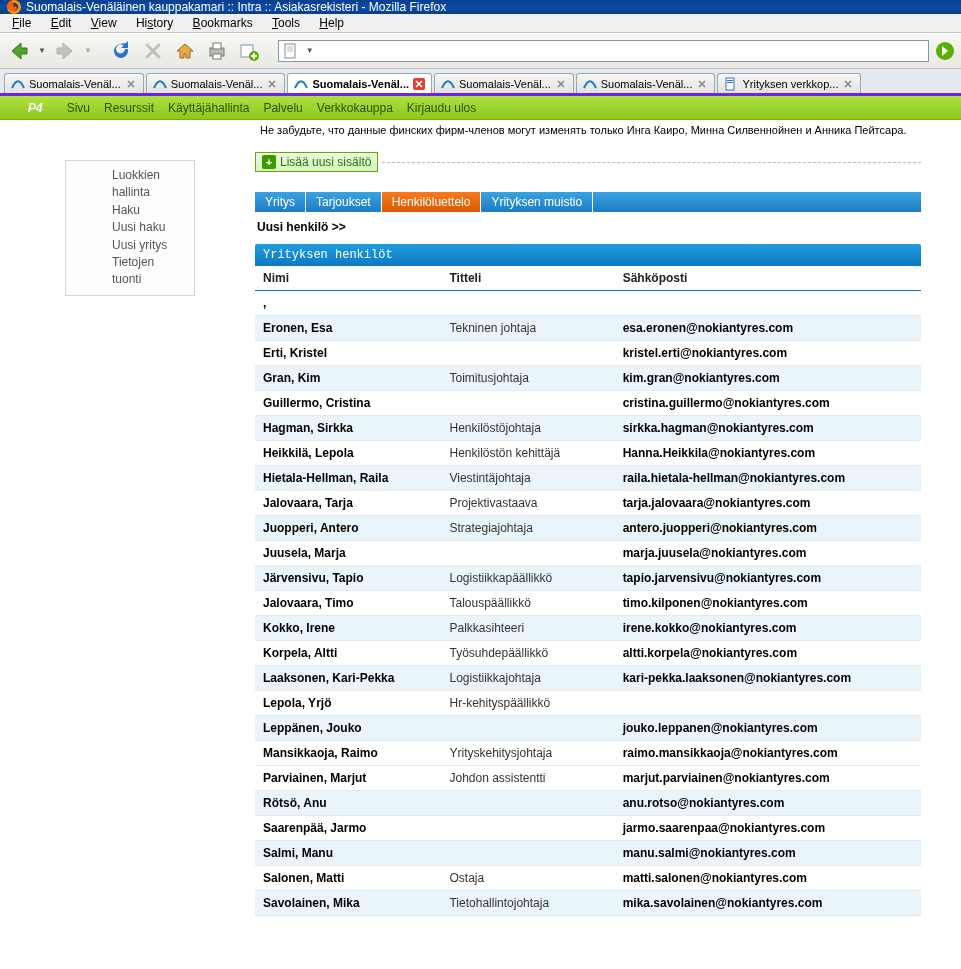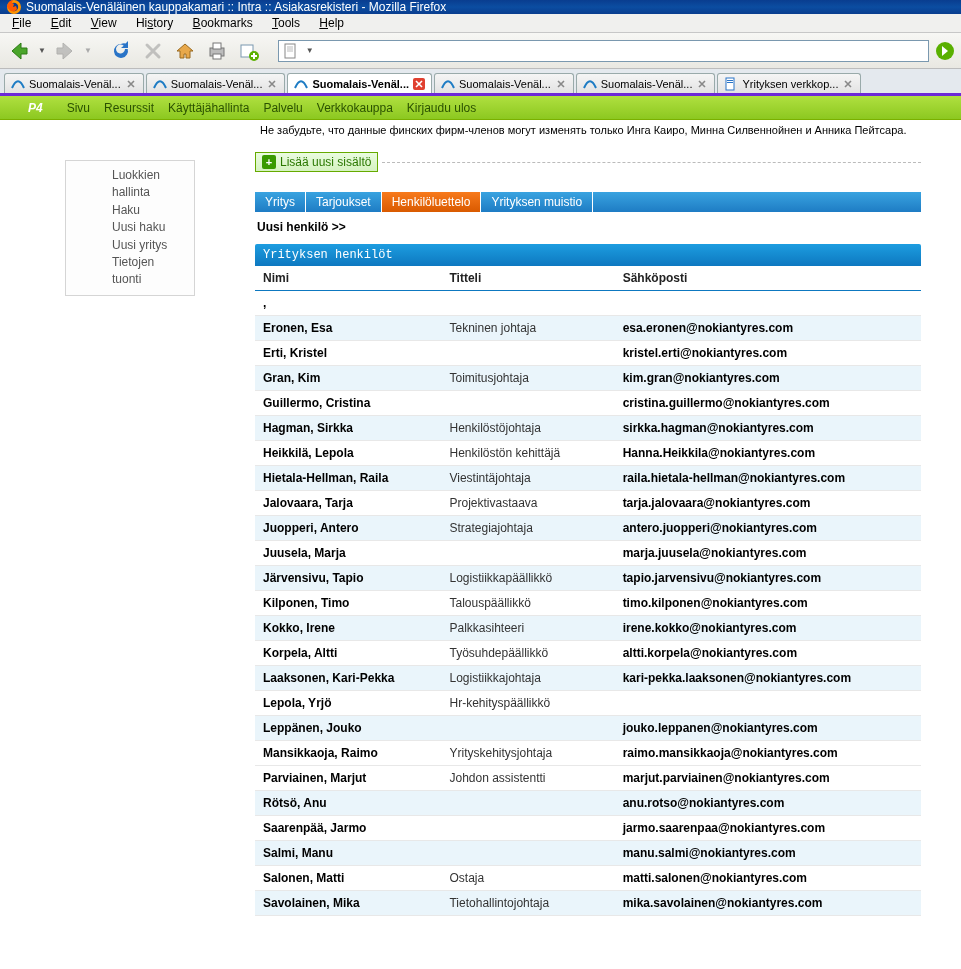--- a/index.html
+++ b/index.html
@@ -332,21 +332,21 @@
             <td class="col-name"><a>Juusela, Marja</a></td>
             <td class="col-title"></td>
             <td><a>marja.juusela@nokiantyres.com</a></td>
           </tr>
           <tr class="even">
             <td class="col-name"><a>Järvensivu, Tapio</a></td>
             <td class="col-title">Logistiikkapäällikkö</td>
             <td><a>tapio.jarvensivu@nokiantyres.com</a></td>
           </tr>
           <tr class="odd">
-            <td class="col-name"><a>Kilponen, Timo</a></td>
+            <td class="col-name"><a>Jalovaara, Timo</a></td>
             <td class="col-title">Talouspäällikkö</td>
             <td><a>timo.kilponen@nokiantyres.com</a></td>
           </tr>
           <tr class="even">
             <td class="col-name"><a>Kokko, Irene</a></td>
             <td class="col-title">Palkkasihteeri</td>
             <td><a>irene.kokko@nokiantyres.com</a></td>
           </tr>
           <tr class="odd">
             <td class="col-name"><a>Korpela, Altti</a></td>

